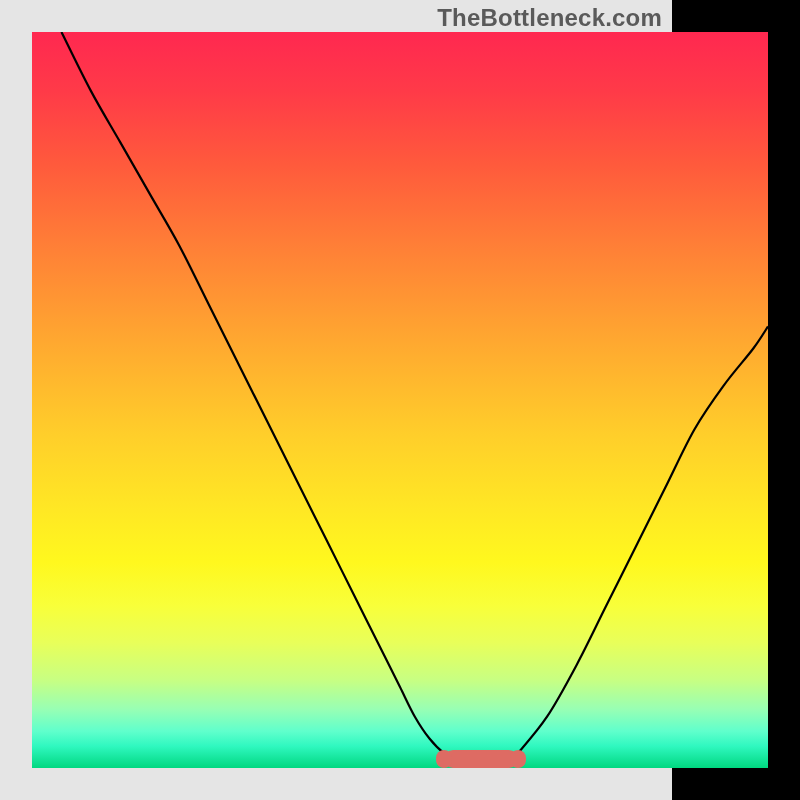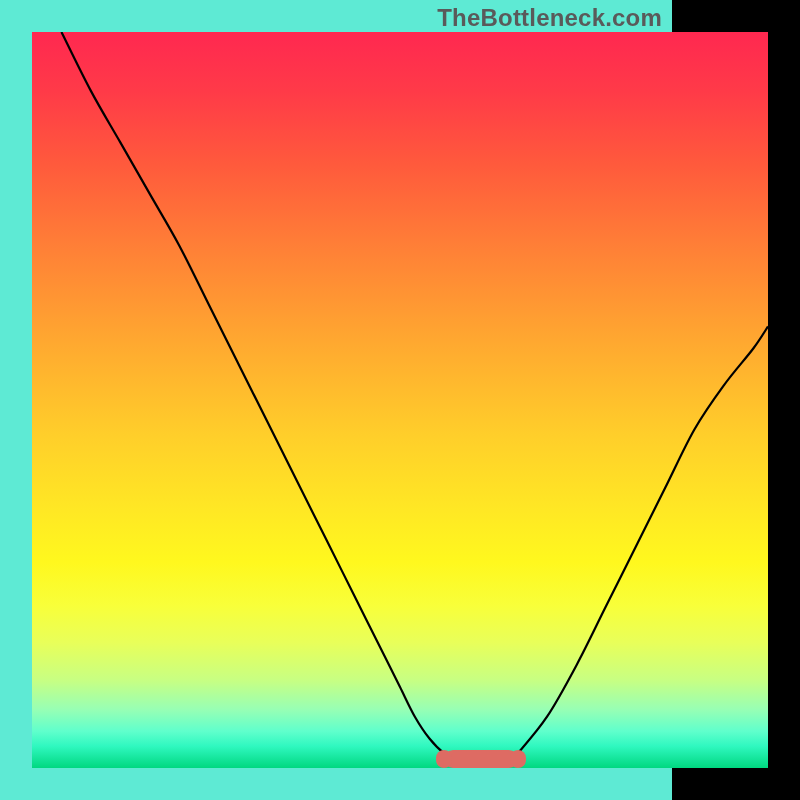--- a/index.html
+++ b/index.html
@@ -1,21 +1,21 @@
 <!DOCTYPE html>
 <html><head>
 <meta charset="utf-8">
 <style>
   * { margin: 0; padding: 0; box-sizing: border-box; }
   html, body { width: 800px; height: 800px; overflow: hidden; background: #000; }
   .frame {
     position: relative;
     width: 672px;
     height: 800px;
-    background: #5eead4;
+    background: #e5e5e5;
   }
   .watermark {
     position: absolute;
     top: 4px;
     right: 10px;
     font-family: Arial, sans-serif;
     font-size: 24px;
     font-weight: 600;
     color: #5a5a5a;
     letter-spacing: 0.2px;

